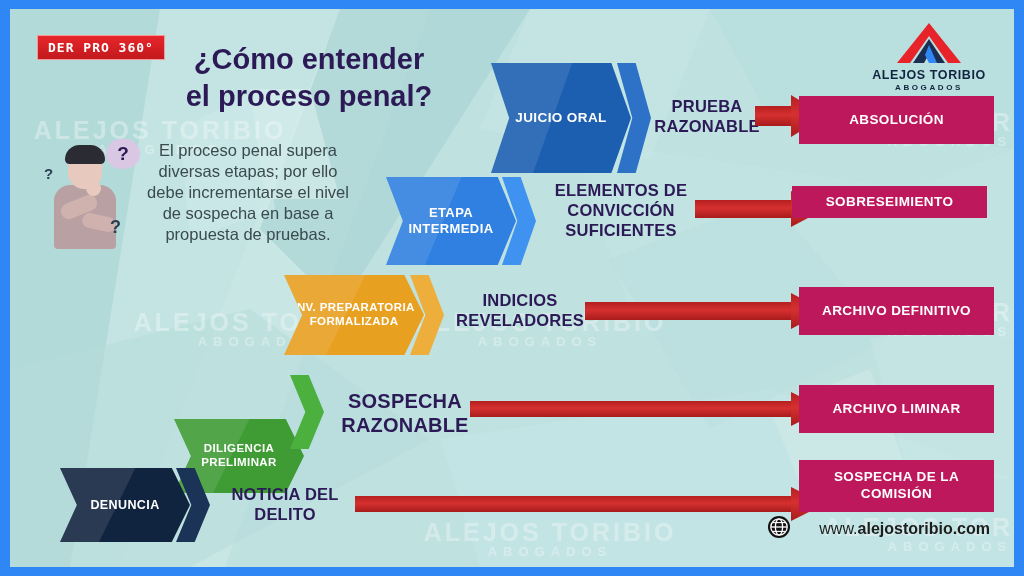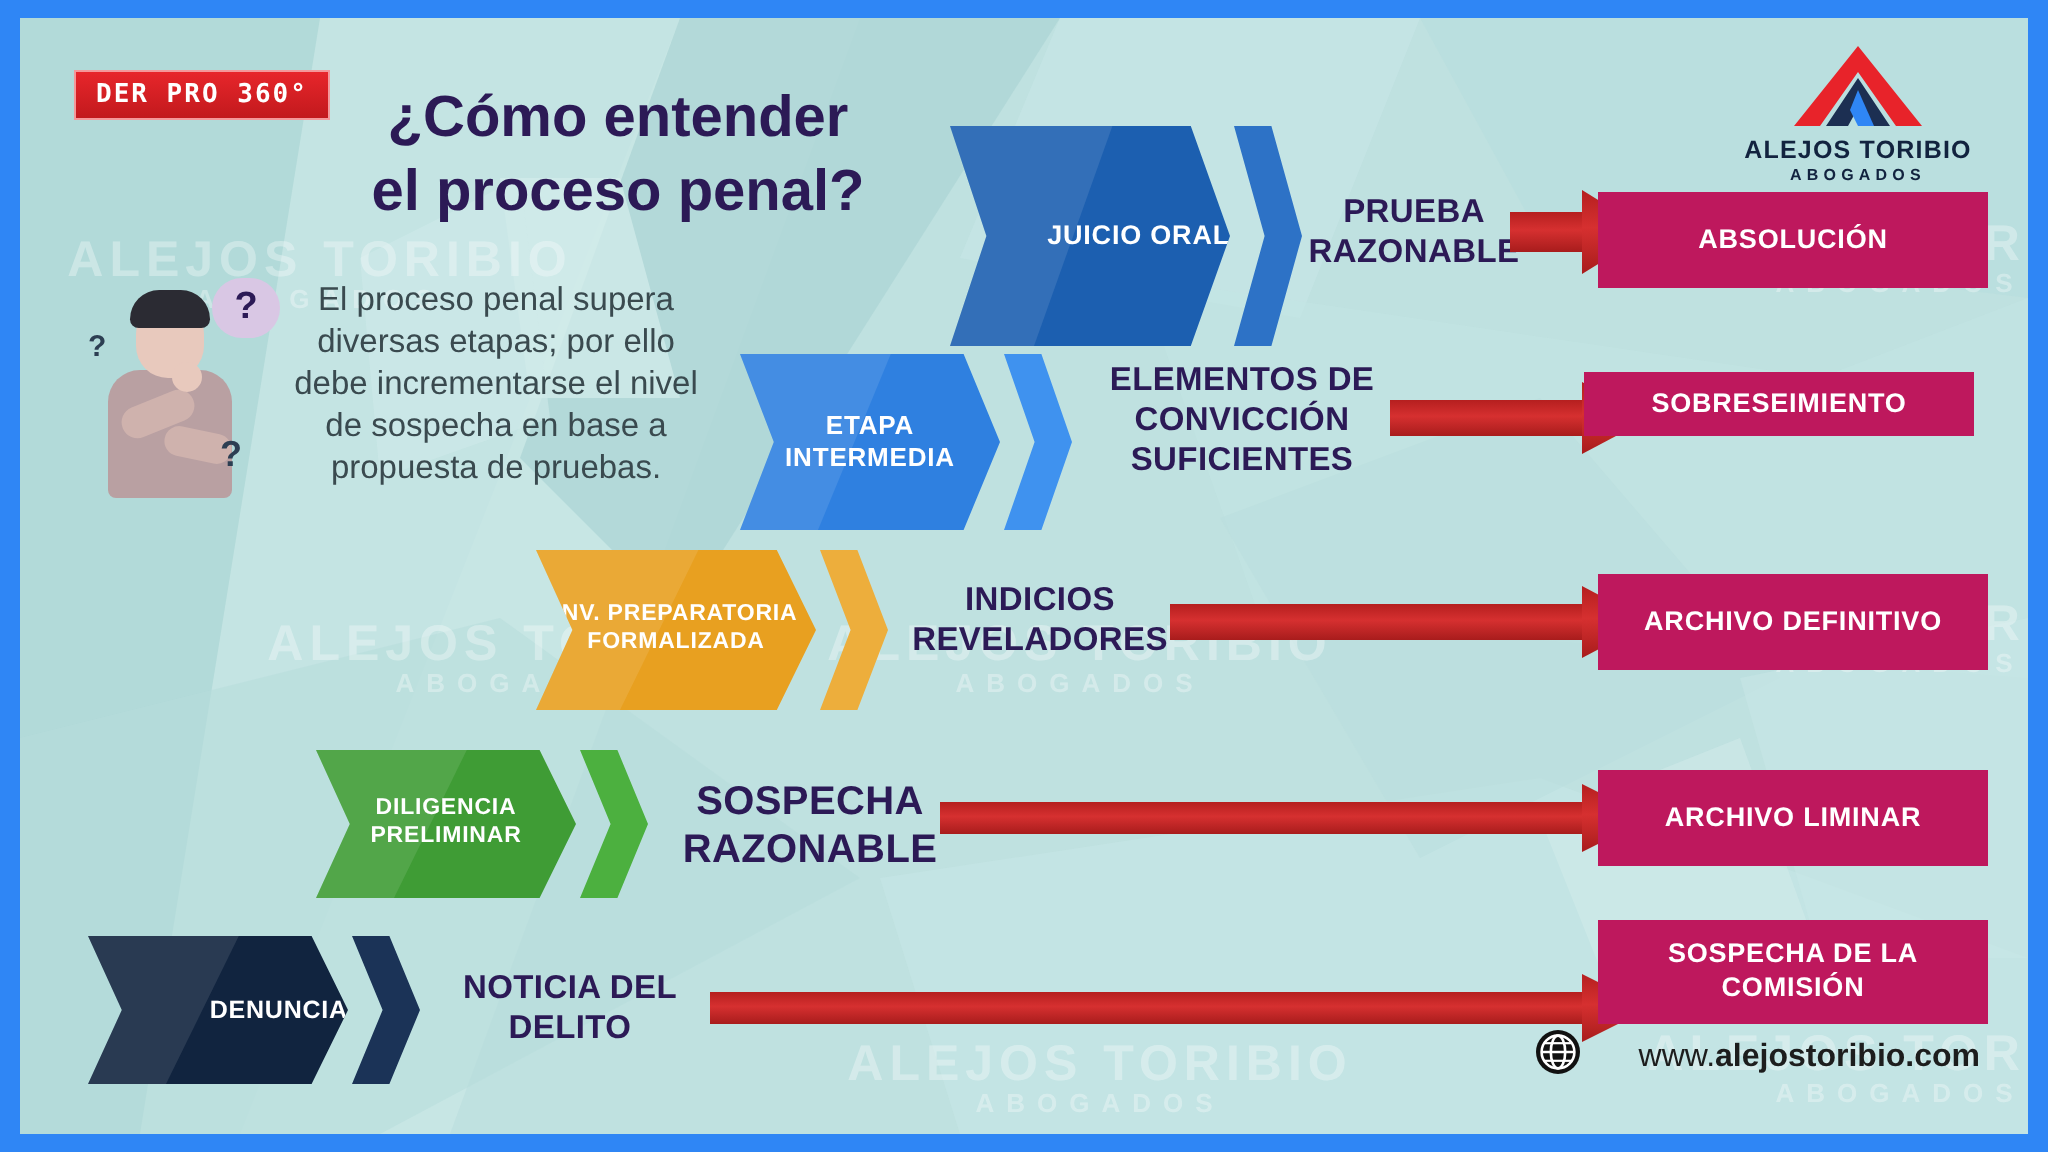--- a/index.html
+++ b/index.html
@@ -52,23 +52,23 @@
   #person .arm2{position:absolute;left:52px;top:78px;width:34px;height:15px;border-radius:9px;background:#cfb2ad;transform:rotate(12deg);}
   #person .hand{position:absolute;left:56px;top:44px;width:15px;height:15px;border-radius:8px;background:#e8c9bd;}
   #person .bub{position:absolute;left:76px;top:2px;width:34px;height:30px;border-radius:16px;background:#d9c7e4;
     color:#2c1a56;font-size:19px;font-weight:bold;text-align:center;line-height:30px;}
   #person .q1{position:absolute;left:14px;top:28px;color:#2c3e52;font-size:15px;font-weight:bold;}
   #person .q2{position:absolute;left:80px;top:80px;color:#2c3e52;font-size:18px;font-weight:bold;}
 
   
   .stage{position:absolute;}
   .chev{
-    position:absolute;left:0;top:0;height:100%;
+    position:absolute;left:16px;top:0;height:100%;
     clip-path:polygon(0 0, 86% 0, 100% 50%, 86% 100%, 0 100%, 13% 50%);
-    display:flex;align-items:center;justify-content:flex-end;
+    display:flex;align-items:center;justify-content:center;
     color:#ffffff;font-weight:bold;text-align:center;line-height:1.2;
     letter-spacing:.4px;
   }
   .chev .sh{position:absolute;inset:0;background:rgba(255,255,255,.10);
     clip-path:polygon(0 0, 58% 0, 30% 100%, 0 100%);}
   .chev span{position:relative;z-index:2;}
   .tick{
     position:absolute;top:0;height:100%;width:34px;
     clip-path:polygon(0 0, 55% 0, 100% 50%, 55% 100%, 0 100%, 45% 50%);
   }
@@ -213,21 +213,21 @@
       <div class="tick" style="left:142px;background:#edae3c;"></div>
     </div>
     <div class="mid" style="left:440px;top:282px;width:140px;font-size:16.5px;">INDICIOS REVELADORES</div>
     <div class="arrow" style="left:575px;top:284px;width:240px;height:36px;">
       <div class="shaft"></div>
       <div class="headp"></div>
     </div>
     <div class="res" style="left:789px;top:278px;width:195px;height:48px;">ARCHIVO DEFINITIVO</div>
 
     <div class="stage" style="left:148px;top:366px;width:130px;height:74px;">
-      <div class="chev" style="width:130px;font-size:11.5px;background:#3f9c35;">
+      <div class="chev" style="width:130px;font-size:11.5px;background:#3f9c35;margin-top:44px;">
         <div class="sh"></div>
         <span>DILIGENCIA PRELIMINAR</span>
       </div>
       <div class="tick" style="left:132px;background:#4cb03f;"></div>
     </div>
     <div class="mid" style="left:330px;top:380px;width:130px;font-size:20px;">SOSPECHA RAZONABLE</div>
     <div class="arrow" style="left:460px;top:383px;width:355px;height:34px;">
       <div class="shaft"></div>
       <div class="headp"></div>
     </div>

